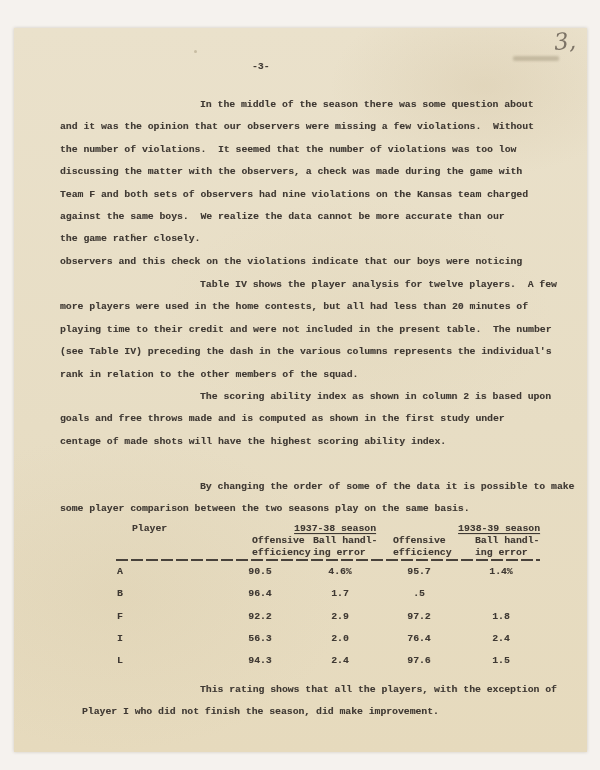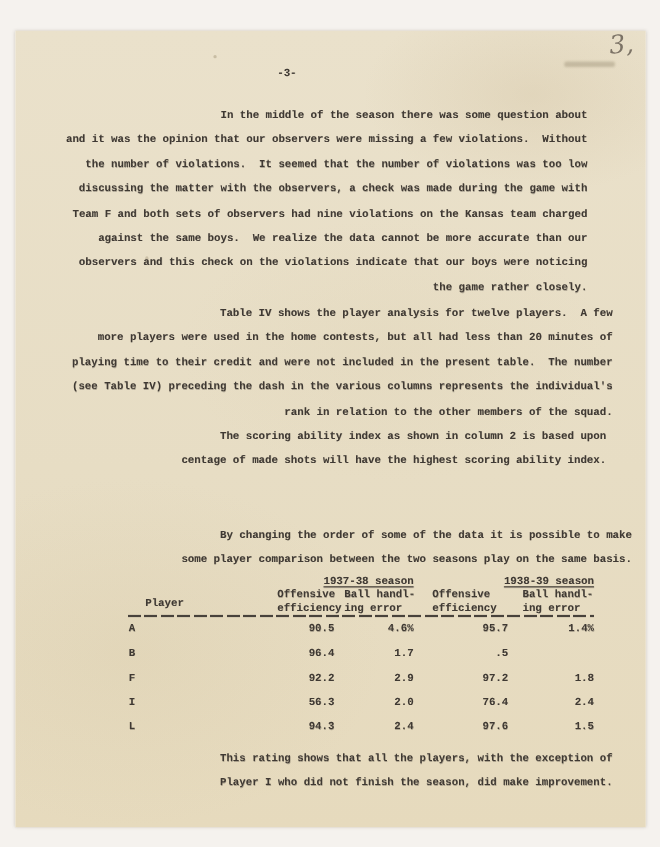--- a/index.html
+++ b/index.html
@@ -19,21 +19,21 @@
   }
   .tl{
     white-space:pre;
     font-size:9.75px;
     line-height:22.4px;
     font-weight:700;
     color:#3f3933;
     letter-spacing:0;
     text-shadow:0.3px 0.3px 0 rgba(63,57,51,0.35);
   }
-  .para{position:absolute;left:46px;text-align:right;}
+  .para{position:absolute;left:46px;}
   .para .tl:first-child{padding-left:140px;}
   .para.last{left:68px;}
   .para.last .tl:first-child{padding-left:118px;}
   .pagenum{
     position:absolute;left:238px;top:33px;
     font-size:9.75px;font-weight:700;color:#3f3933;line-height:12px;
     text-shadow:0.3px 0.3px 0 rgba(63,57,51,0.35);
   }
   .pencil{
     position:absolute;left:540px;top:0px;
@@ -50,33 +50,33 @@
   
   .ttable{
     position:absolute;left:102px;top:494px;width:424px;
     font-size:9.75px;font-weight:700;color:#3f3933;
     text-shadow:0.3px 0.3px 0 rgba(63,57,51,0.35);
   }
   .trow{display:grid;}
   .cols5{grid-template-columns:100px 88px 72px 86px 78px;}
   .cols3{grid-template-columns:100px 160px 164px;}
   .thead1{height:13px;line-height:13px;}
-  .c-playerhead{padding-left:16px;margin-top:20px;}
+  .c-playerhead{padding-left:16px;}
   .season{text-align:right;text-decoration:underline;text-underline-offset:2px;}
   .sub div{height:11.5px;line-height:11.5px;white-space:pre;}
   .sub.s1{padding-left:36px;}
   .sub.s2{padding-left:9px;}
   .sub.s3{padding-left:17px;}
   .sub.s4{padding-left:13px;}
   .rule{
     height:2px;margin-top:1px;
     background:repeating-linear-gradient(90deg,#48423b 0 12px,rgba(72,66,59,0) 12px 15px);
   }
   .tdata{height:22.3px;line-height:22.3px;}
-  .tdata .cell{text-align:right;}
+  .tdata .cell{text-align:center;}
   .tdata .c-player{text-align:left;padding-left:1px;}
 </style>
 </head>
 <body>
 
 <div class="paper">
 
   <div class="pencil">3,</div>
   <div class="smudge"></div>
   <div class="speck1"></div>
@@ -84,34 +84,35 @@
 
   <div class="pagenum">-3-</div>
 
   <div class="para" style="top:66px">
     <div class="tl">In the middle of the season there was some question about</div>
     <div class="tl">and it was the opinion that our observers were missing a few violations.  Without</div>
     <div class="tl">the number of violations.  It seemed that the number of violations was too low</div>
     <div class="tl">discussing the matter with the observers, a check was made during the game with</div>
     <div class="tl">Team F and both sets of observers had nine violations on the Kansas team charged</div>
     <div class="tl">against the same boys.  We realize the data cannot be more accurate than our</div>
+    <div class="tl">the game rather closely.</div>
     <div class="tl">observers and this check on the violations indicate that our boys were noticing</div>
-    <div class="tl">the game rather closely.</div>
   </div>
 
   <div class="para" style="top:246px">
     <div class="tl">Table IV shows the player analysis for twelve players.  A few</div>
     <div class="tl">more players were used in the home contests, but all had less than 20 minutes of</div>
     <div class="tl">playing time to their credit and were not included in the present table.  The number</div>
     <div class="tl">(see Table IV) preceding the dash in the various columns represents the individual's</div>
     <div class="tl">rank in relation to the other members of the squad.</div>
   </div>
 
   <div class="para" style="top:358px">
     <div class="tl">The scoring ability index as shown in column 2 is based upon</div>
+    <div class="tl">goals and free throws made and is computed as shown in the first study under</div>
     <div class="tl">centage of made shots will have the highest scoring ability index.</div>
   </div>
 
   <div class="para" style="top:448px">
     <div class="tl">By changing the order of some of the data it is possible to make</div>
     <div class="tl">some player comparison between the two seasons play on the same basis.</div>
   </div>
 
   <div class="ttable">
     <div class="trow cols3 thead1">

